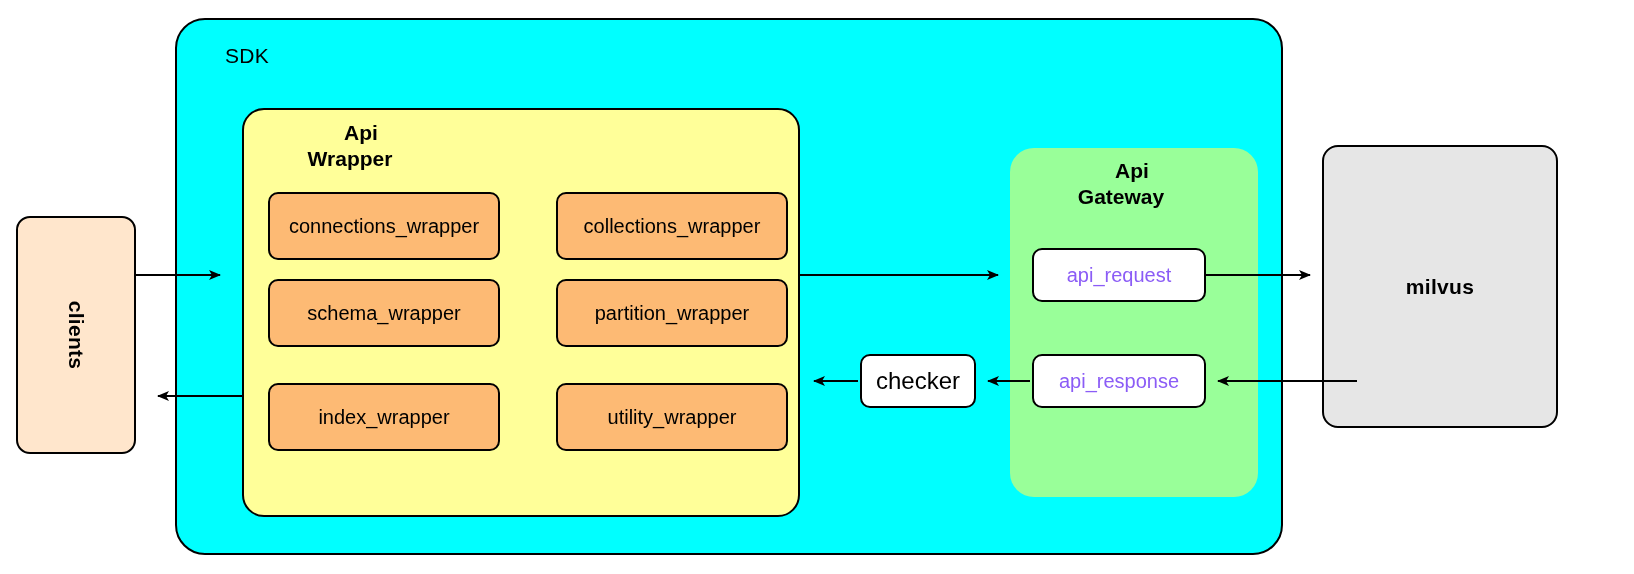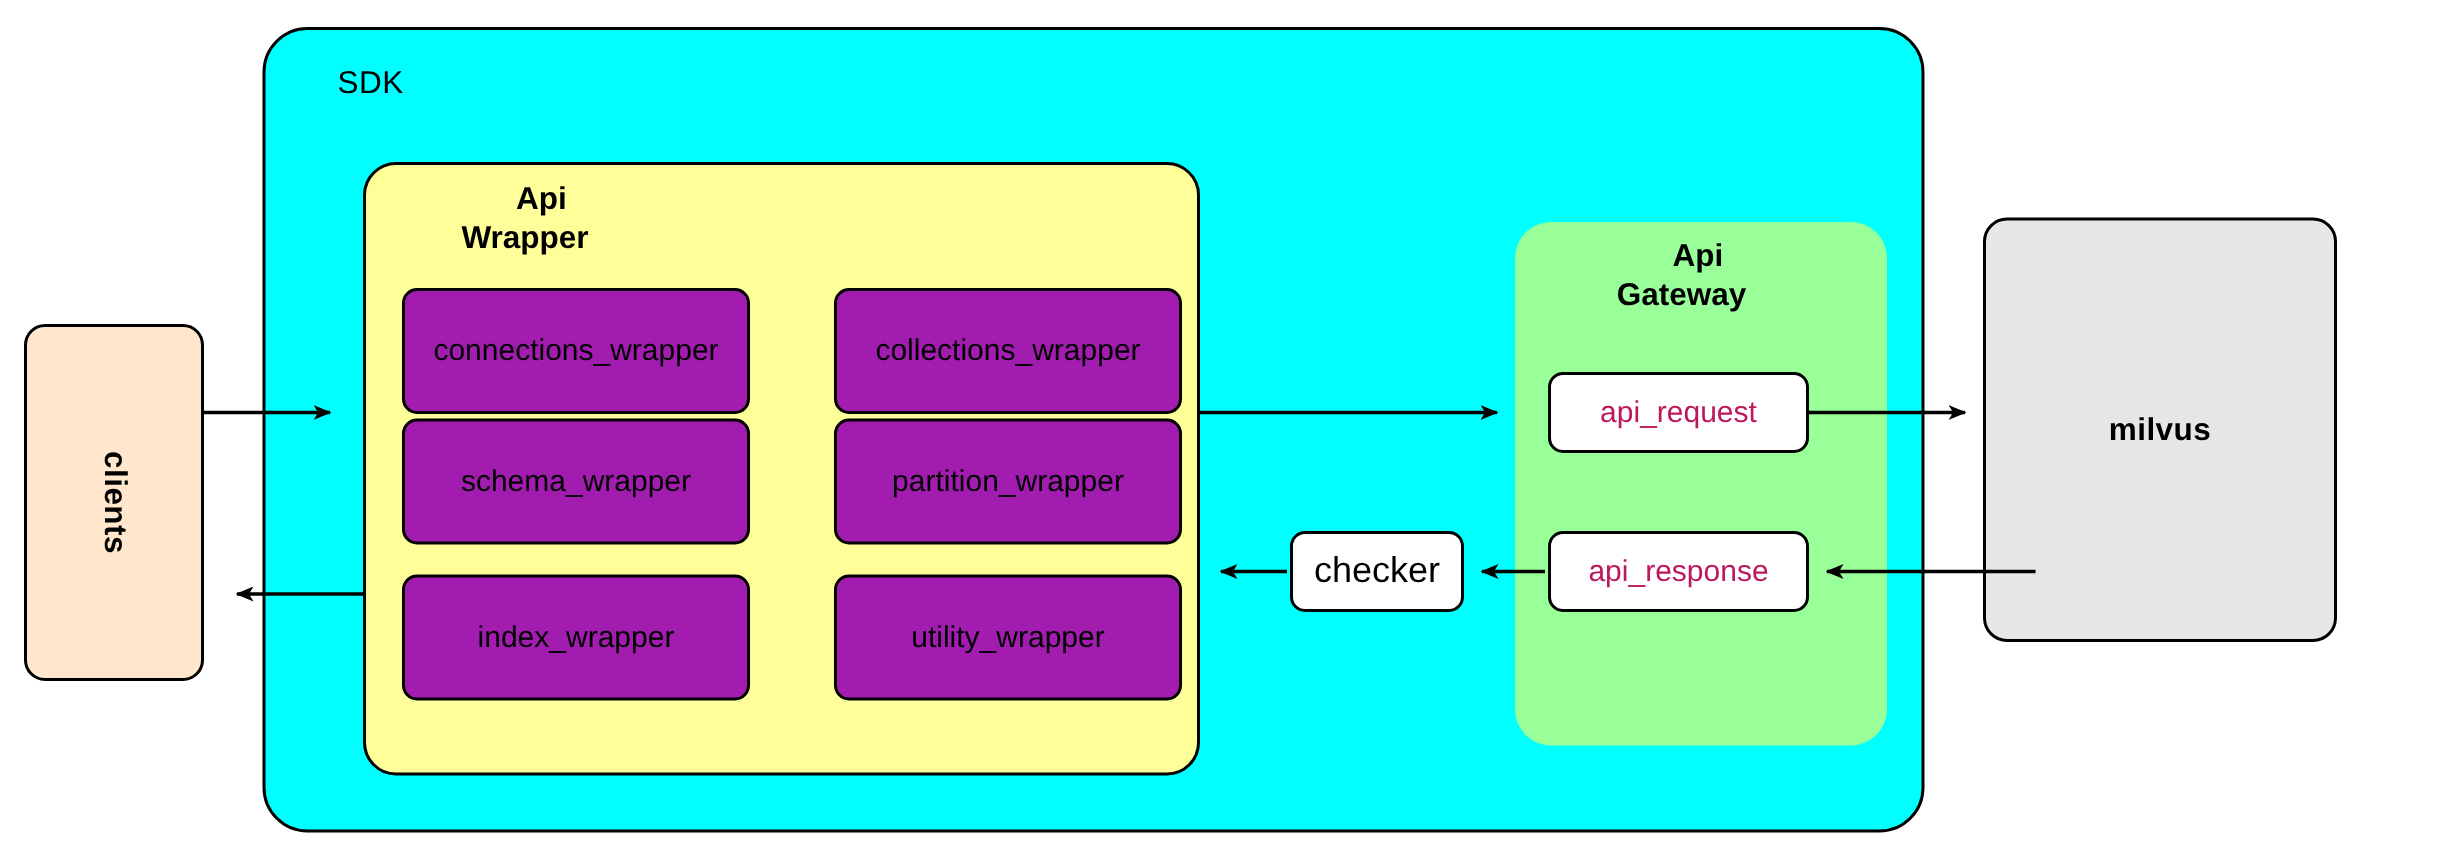--- a/index.html
+++ b/index.html
@@ -103,29 +103,29 @@
     color: #000000;
     line-height: 1.22;
     width: 150px;
   }
   .wrapper-title .ln2 { display: block; margin-left: -22px; }
 
   
   .cell {
     position: absolute;
     box-sizing: border-box;
-    background: #a21caf;
+    background: #fdba74;
     border: 2px solid #000000;
     border-radius: 10px;
     display: flex;
     align-items: center;
     justify-content: center;
     font-size: 20px;
     color: #000000;
-    height: 84px;
+    height: 68px;
     width: 232px;
   }
   .col-a { left: 24px; }
   .col-b { left: 312px; }
   .row-1 { top: 82px; }
   .row-2 { top: 169px; }
   .row-3 { top: 273px; }
 
   
   .checker-box {
@@ -163,21 +163,21 @@
   .gw-cell {
     position: absolute;
     box-sizing: border-box;
     background: #ffffff;
     border: 2px solid #000000;
     border-radius: 10px;
     display: flex;
     align-items: center;
     justify-content: center;
     font-size: 20px;
-    color: #be185d;
+    color: #8b5cf6;
     left: 22px;
     width: 174px;
     height: 54px;
   }
   .gw-row-1 { top: 100px; }
   .gw-row-2 { top: 206px; }
 
   
   #connectors {
     position: absolute;

